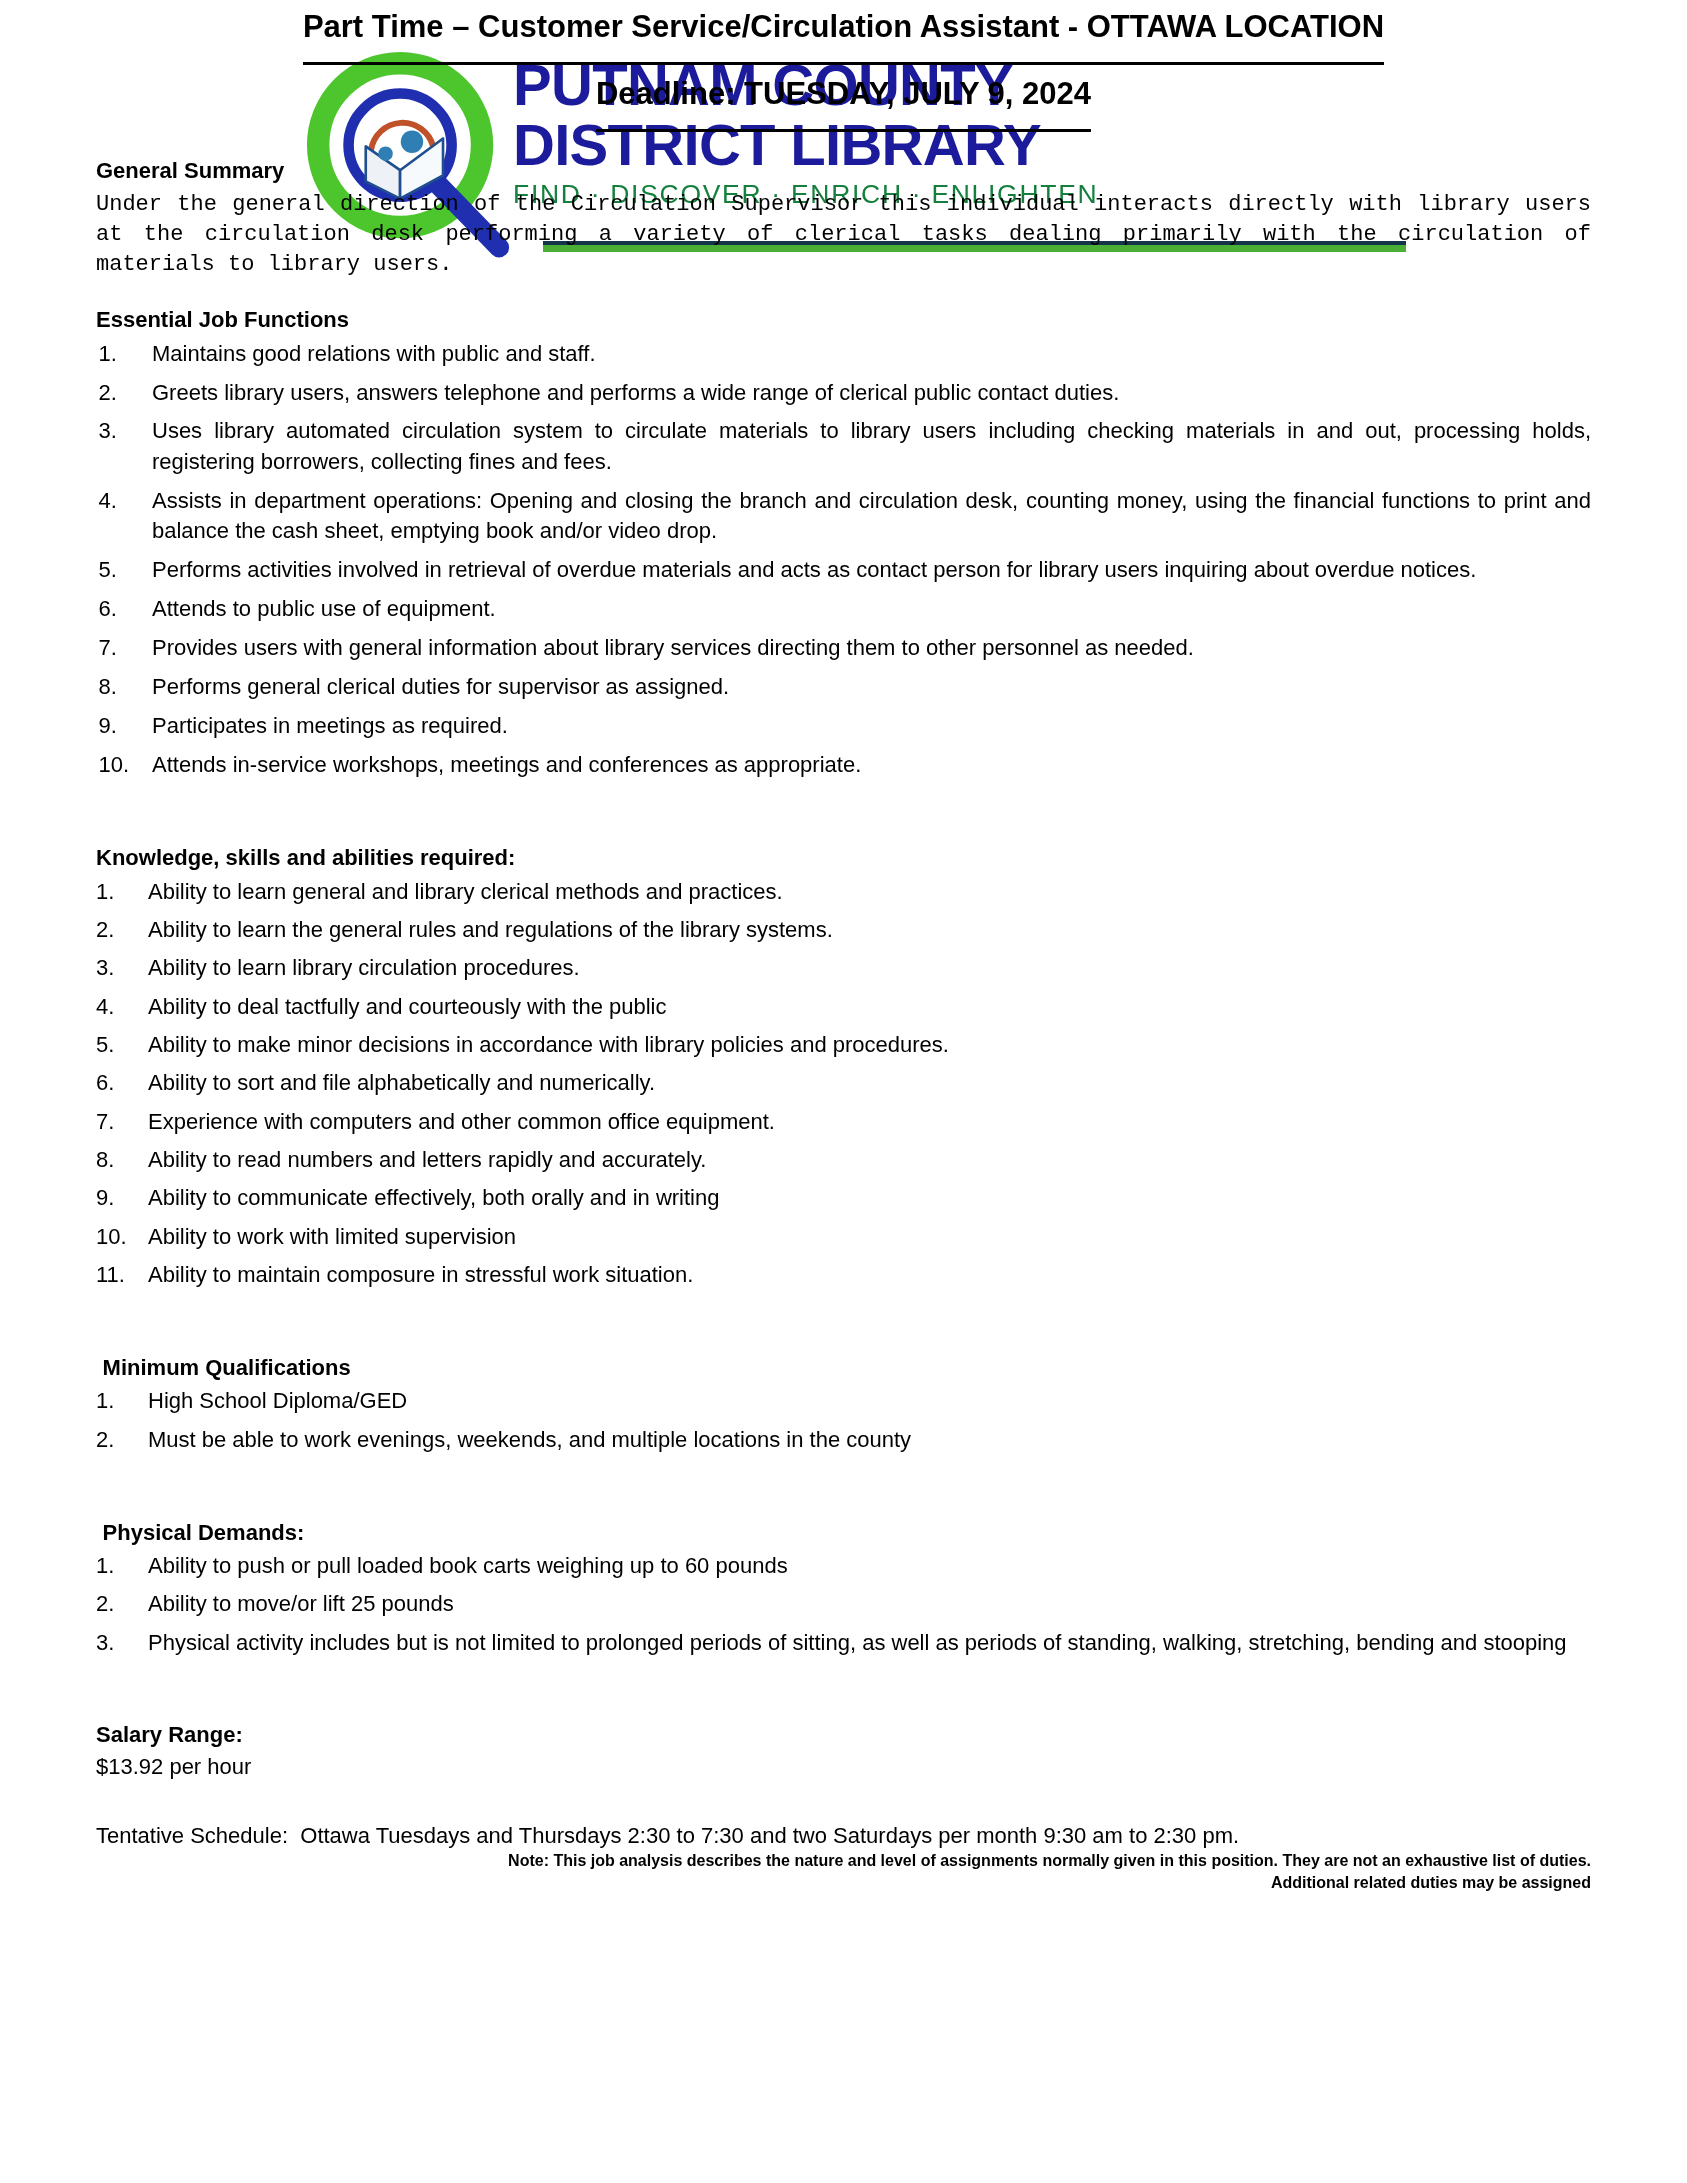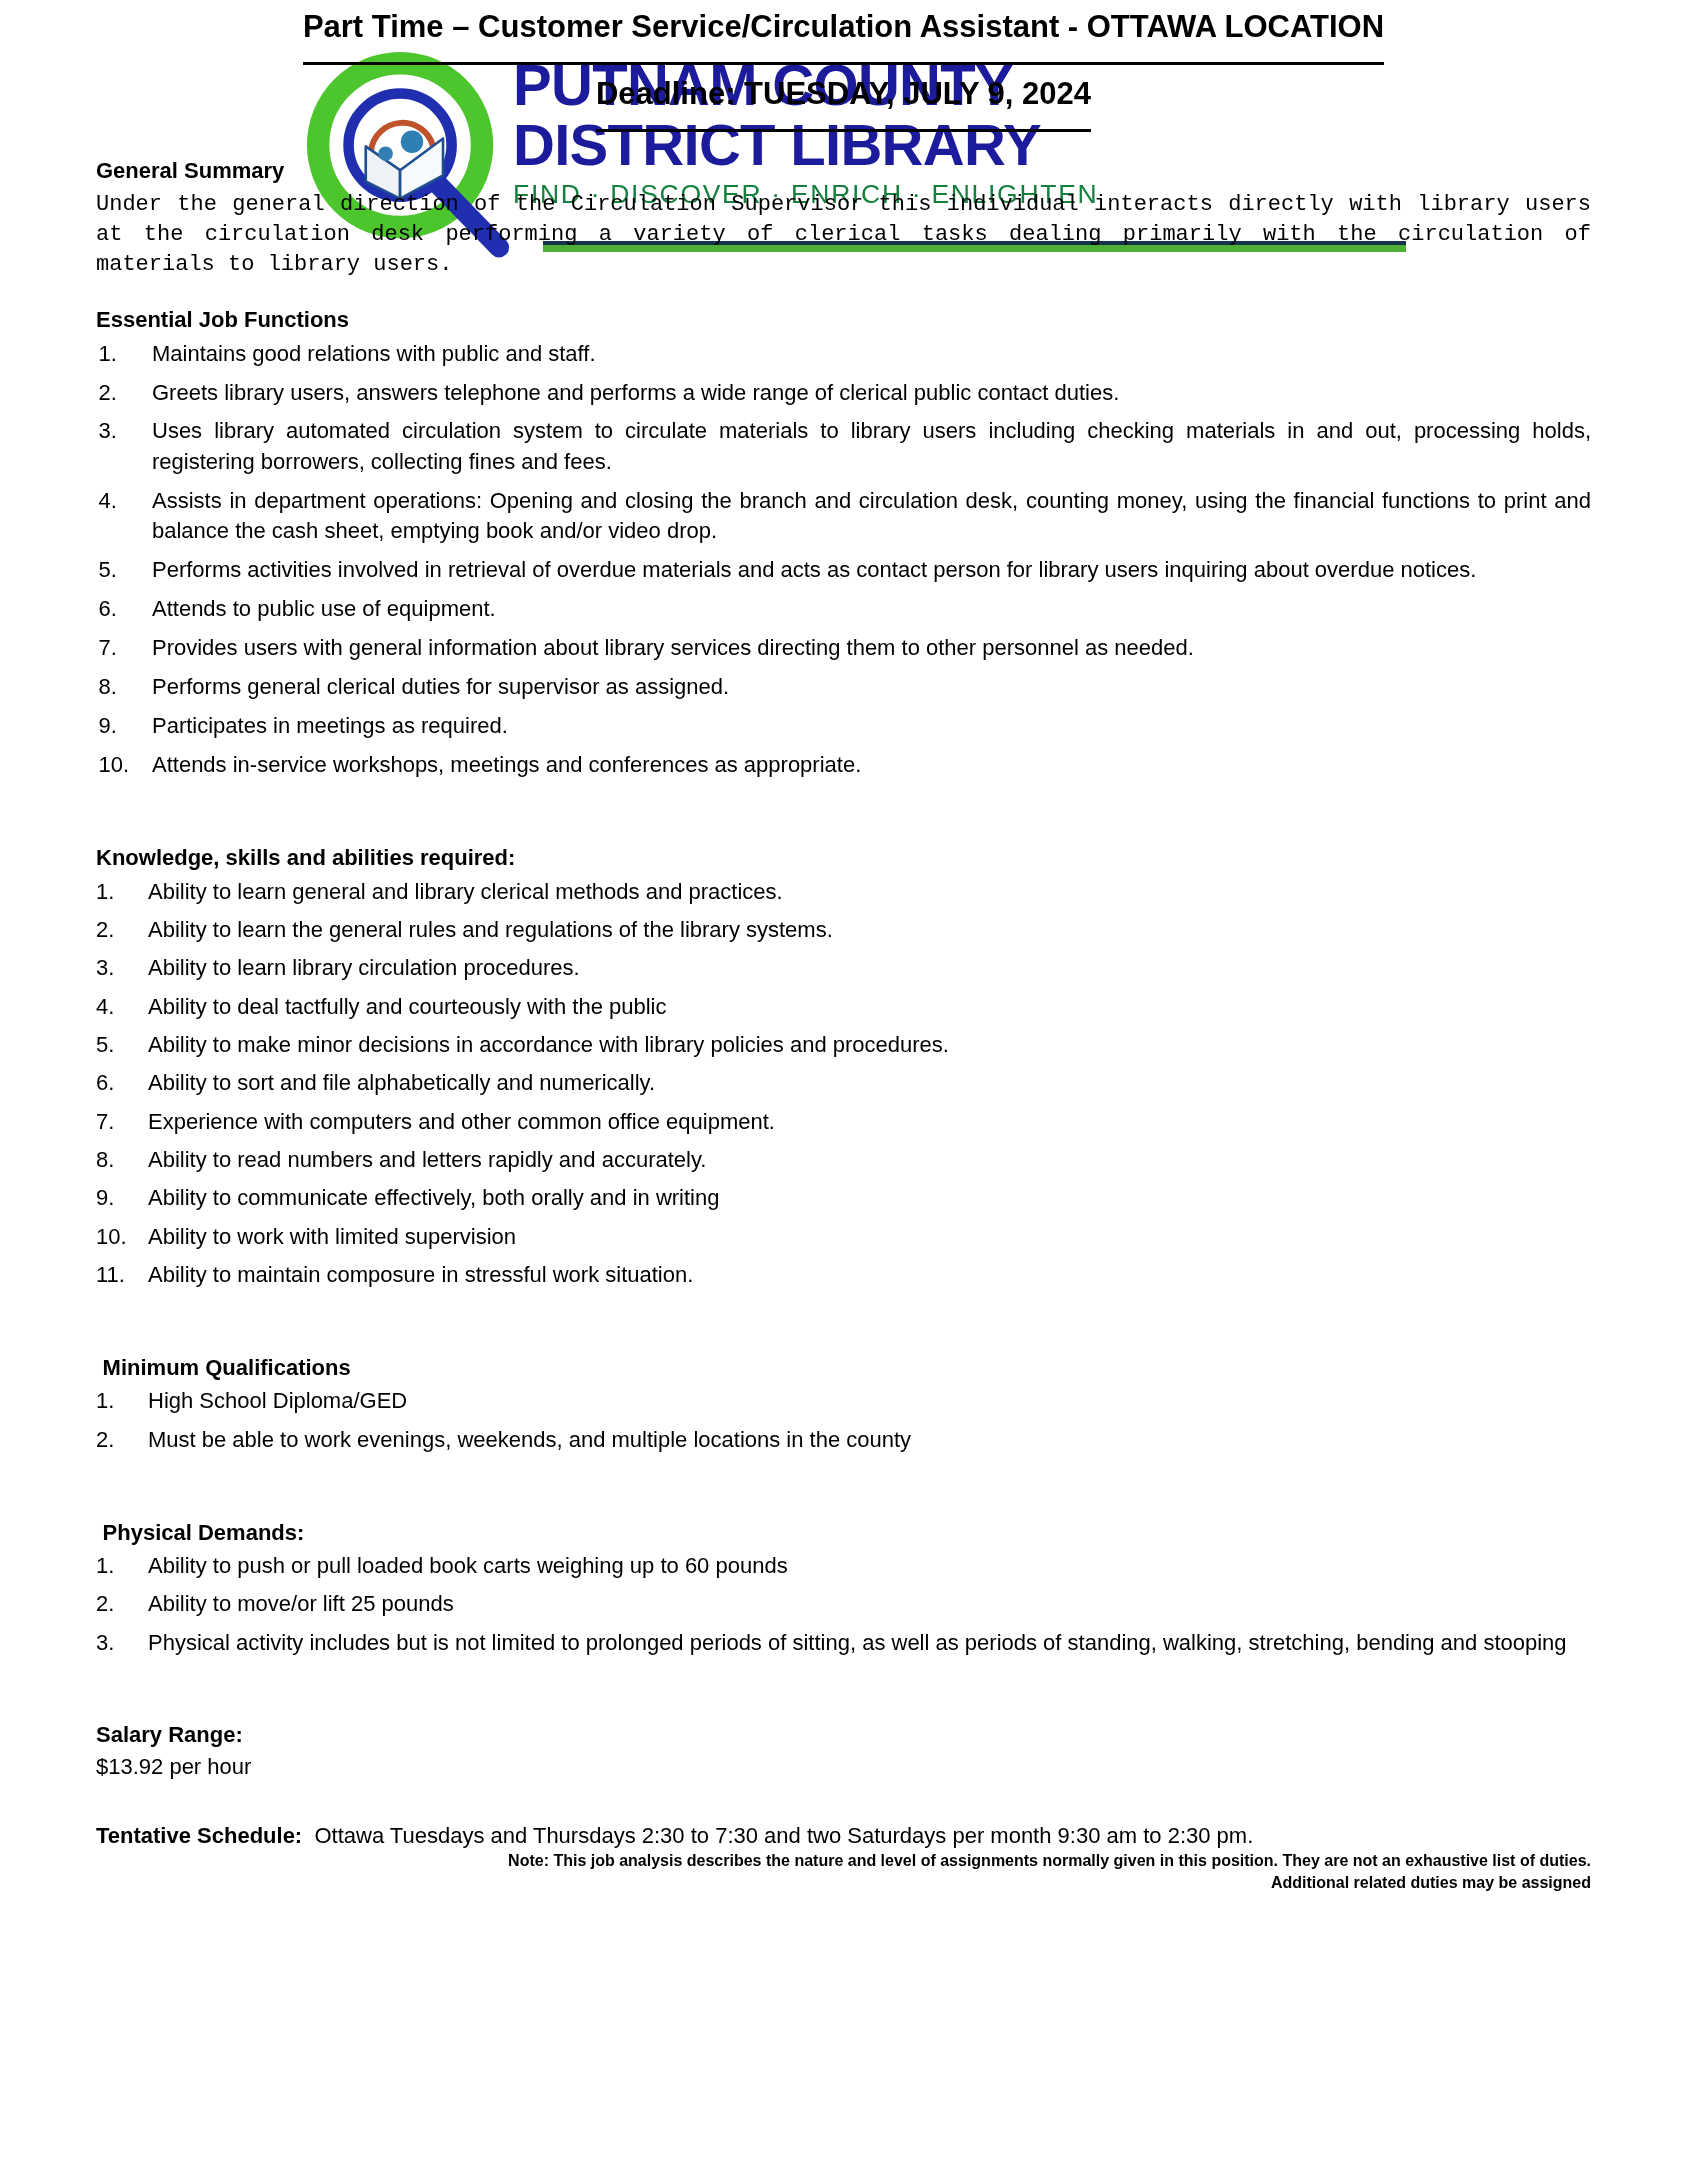--- a/index.html
+++ b/index.html
@@ -155,21 +155,21 @@
     font-weight: bold;
     line-height: 1.34;
     margin: 0;
     text-align: right;
   }
   .sched-line {
     font-size: 22px;
     line-height: 1.34;
     margin: 0;
   }
-  .sched-line .lbl { font-weight: bold; }
+  .sched-line .lbl { font-weight: normal; }
 </style>
 </head>
 <body>
 
 <div id="header">
 
   <div id="logo-block">
 
     <div id="logo-mark">
       <svg viewBox="0 0 330 330" width="218" height="218" xmlns="http://www.w3.org/2000/svg">

